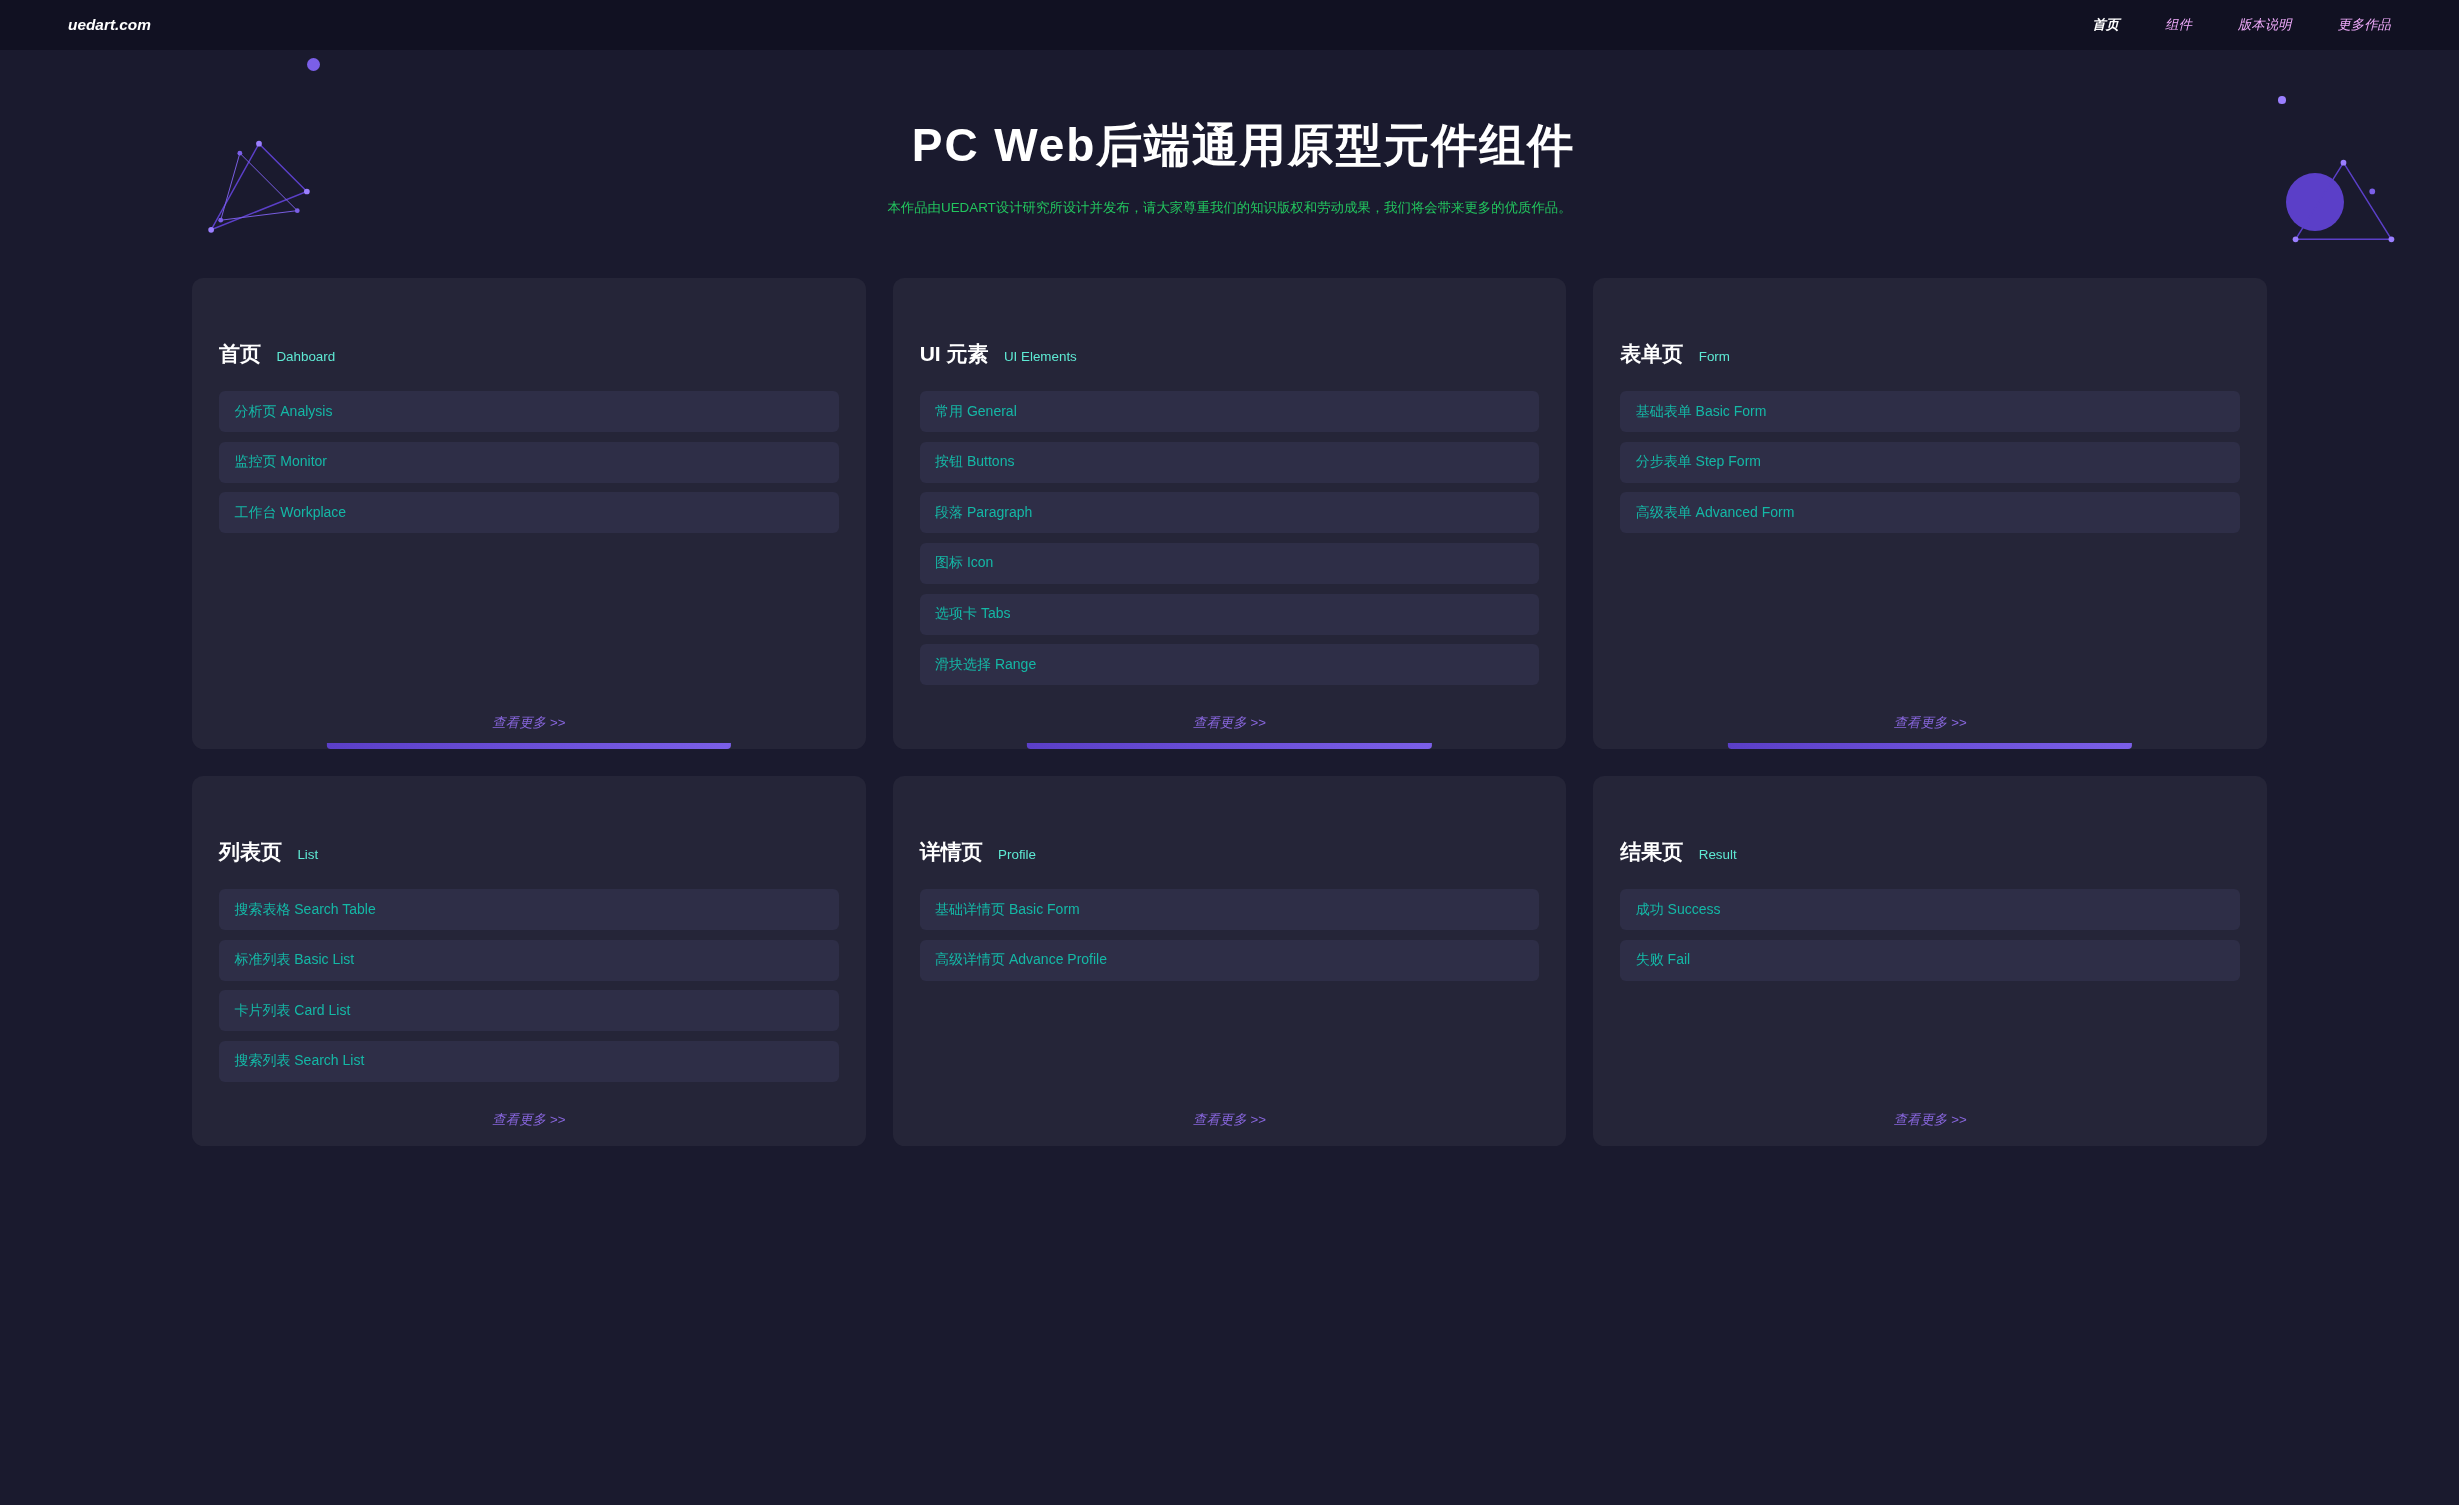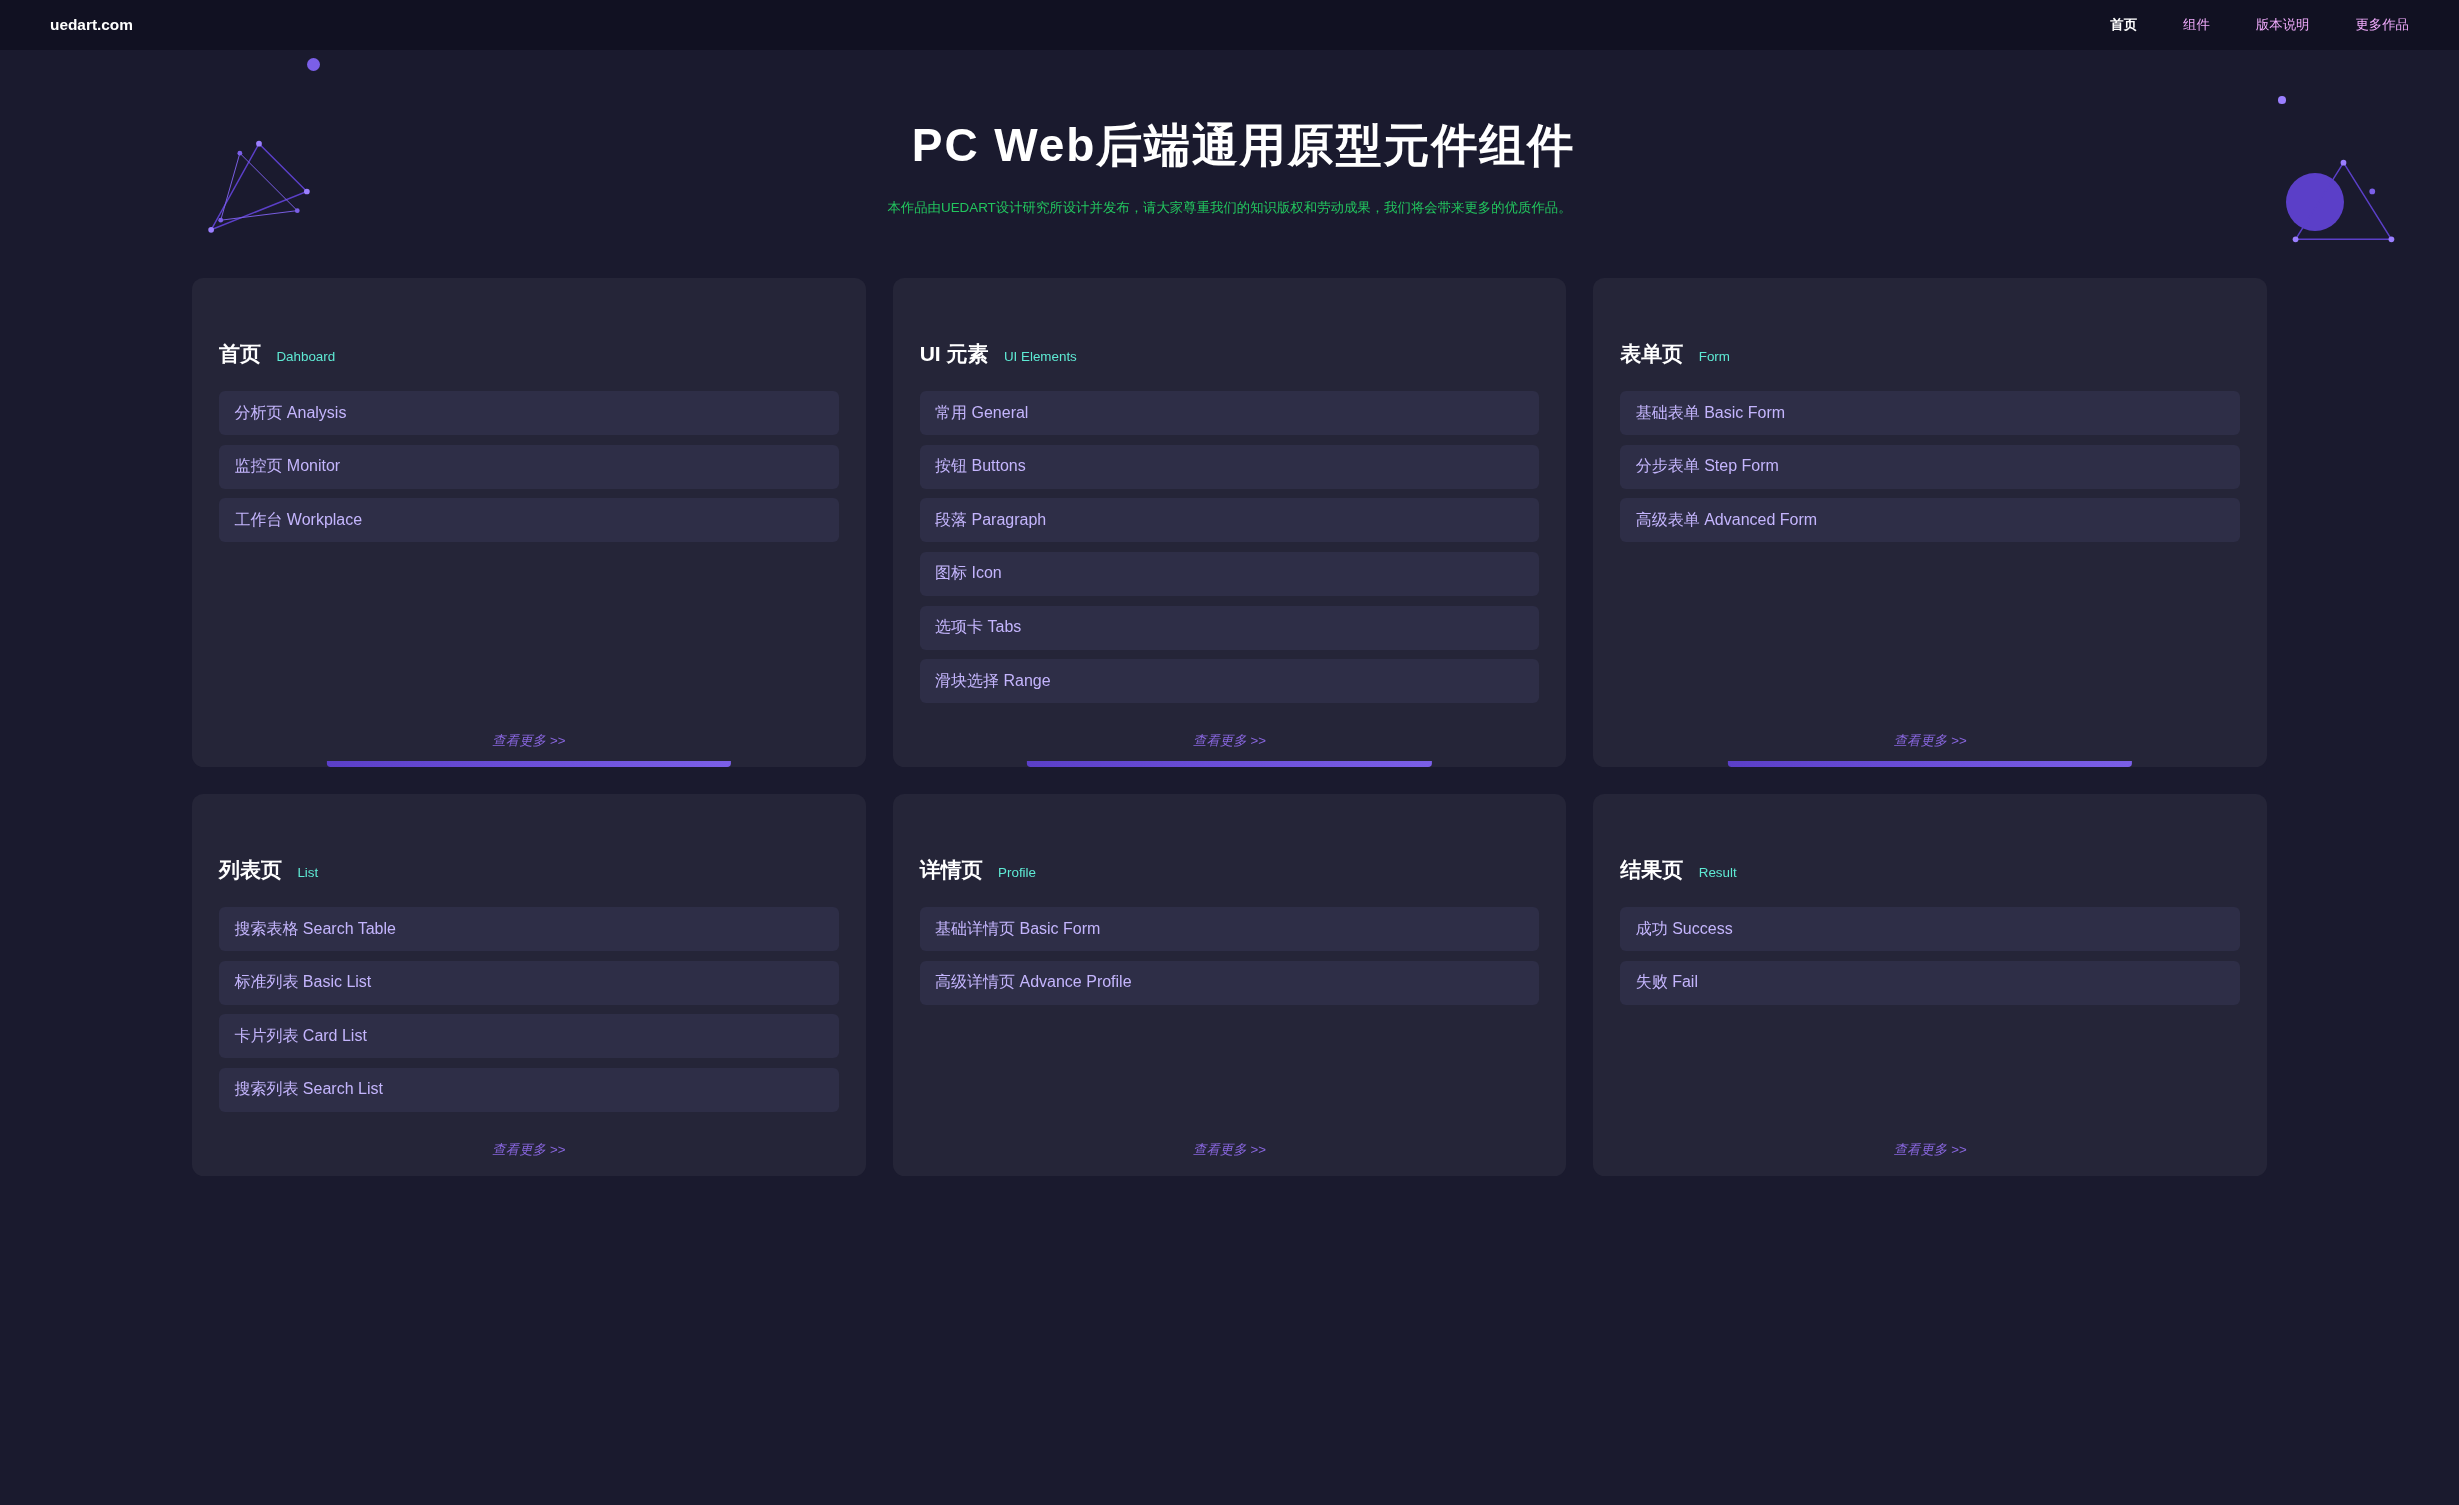--- a/index.html
+++ b/index.html
@@ -10,25 +10,26 @@
       min-height: 100vh;
       overflow-x: hidden;
     }
 
     
     nav {
       background-color: #111122;
       display: flex;
       align-items: center;
       justify-content: space-between;
-      padding: 0 50px;
+      padding: 0 68px;
       height: 50px;
       position: fixed;
       top: 0; left: 0; right: 0;
       z-index: 100;
+      font-style: italic;
     }
     .nav-logo {
       color: #ffffff;
       font-size: 15.4px;
       font-weight: 600;
     }
     .nav-links {
       display: flex;
       gap: 46px;
     }
@@ -130,22 +131,22 @@
     .card-items {
       display: flex;
       flex-direction: column;
       gap: 9.6px;
       flex: 1;
     }
     .card-item {
       background-color: #2e2e47;
       border-radius: 5.8px;
       padding: 11.5px 15.4px;
-      font-size: 16px;
-      color: #c4b5fd;
+      font-size: 14px;
+      color: #14b8a6;
       cursor: pointer;
       display: flex;
       align-items: center;
       gap: 7.7px;
     }
     .card-footer {
       text-align: center;
       padding: 17.3px 0;
       font-size: 13.4px;
       color: #8866dd;

